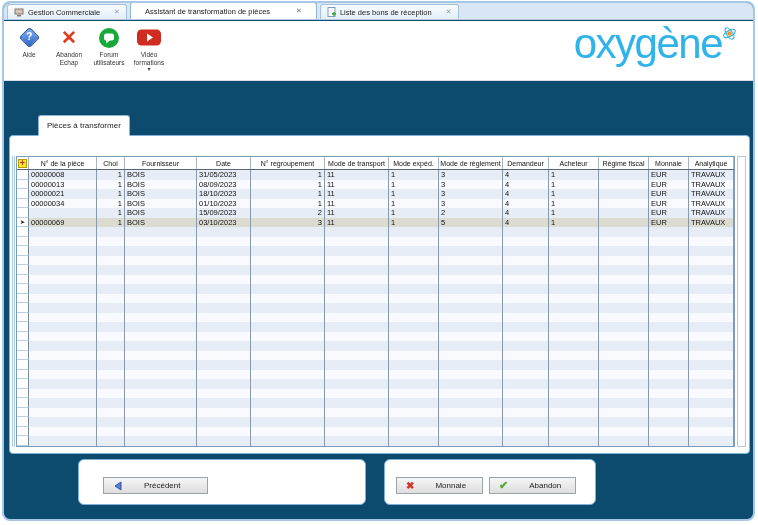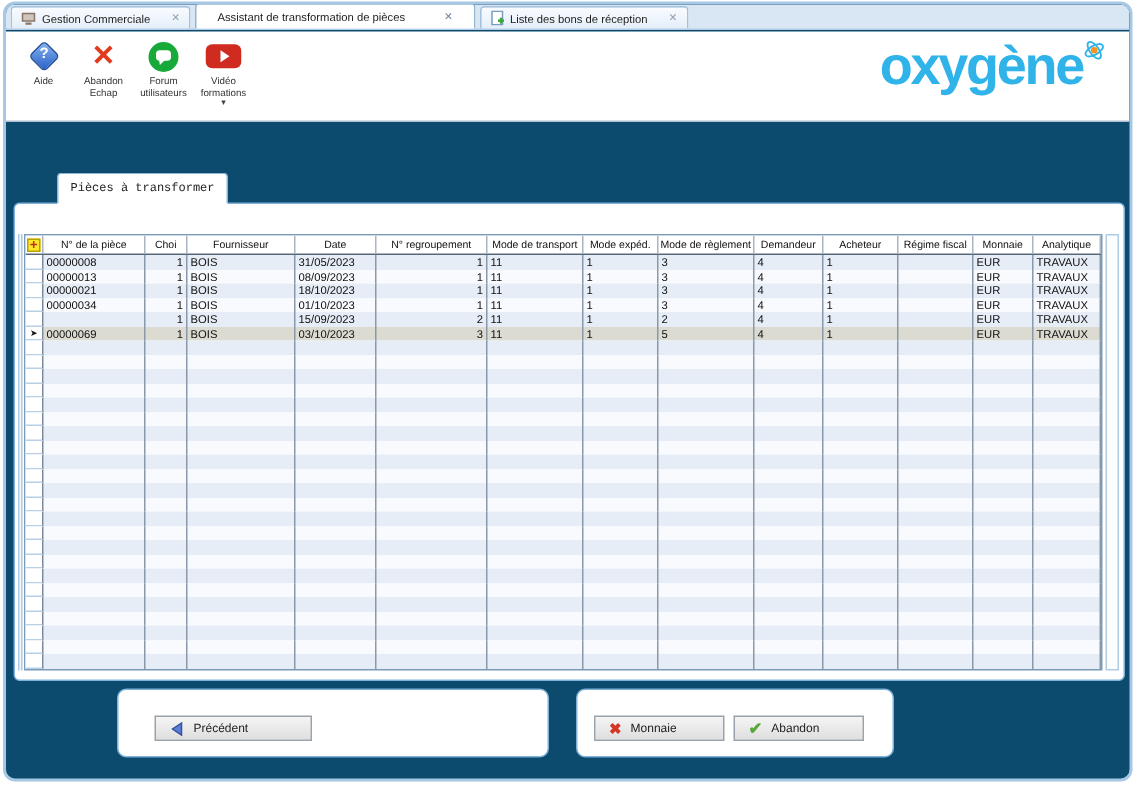--- a/index.html
+++ b/index.html
@@ -25,26 +25,26 @@
   .tbtn .ic { height:23px; display:flex; align-items:center; justify-content:center; margin-bottom:2px; }
   .diamond { width:15px; height:15px; transform:rotate(45deg); border-radius:3px;
              background:linear-gradient(135deg,#85b4f0,#2a5fc8); border:1px solid #24509c;
              display:flex; align-items:center; justify-content:center; }
   .diamond span { transform:rotate(-45deg); color:#fff; font-weight:bold; font-size:10px; }
   .bigx { color:#e23a1c; font-size:19px; font-weight:900; line-height:19px; }
   .chev { font-size:6px; color:#444; line-height:4px; }
 
   
   .logo { position:absolute; right:16px; top:26px; display:flex; align-items:flex-start; }
-  .logo .word { font-size:36px; color:#2fb3e8; letter-spacing:-1.5px; line-height:30px; font-weight:700; }
+  .logo .word { font-size:42px; color:#2fb3e8; letter-spacing:-1.5px; line-height:30px; font-weight:400; }
 
   
   .inner-tab { position:absolute; left:34px; top:112px; height:21px; padding:0 8px; z-index:3;
                background:#fff; border:1px solid #8fb4d4; border-bottom:1px solid #fff;
-               border-radius:3px 3px 0 0; font-size:8px; color:#222; display:flex; align-items:center;font-family:Liberation Mono, monospace; }
+               border-radius:3px 3px 0 0; font-size:8px; color:#222; display:flex; align-items:center; }
   .panel { position:absolute; left:5px; top:132px; width:741px; height:319px;
            border:1px solid #7fb2d9; border-radius:4px; background:#fff; }
   .bevel-strip { position:absolute; left:8px; top:153px; width:3px; height:291px;
                  border-left:1px solid #b0cce4; border-right:1px solid #b0cce4; background:#f4f9fd; }
   .vscroll { position:absolute; left:733px; top:153px; width:9px; height:291px;
              border:1px solid #b0cce4; background:#fbfdff; }
 
   
   .grid { position:absolute; left:12px; top:153px; width:719px; height:291px;
           border:1px solid #7a9cb8; background:#fff; overflow:hidden; }
@@ -56,21 +56,21 @@
   .grow { display:flex; height:9.5px; }
   .cell { font-size:7.5px; line-height:9px; padding:0 2px; color:#111;
           border-right:1px solid #8a99a9; white-space:nowrap; overflow:hidden; flex:none; }
   .marker-cell { background:#fff; border-right:1px solid #7a8a9a; border-bottom:1px solid #b8cfe6;
                  display:flex; align-items:center; justify-content:center; font-size:6px; color:#111; flex:none; }
 
   
   .group { position:absolute; height:46px; border:1px solid #7fb2d9; border-radius:6px; background:#fff; }
   .g1 { left:74px; top:456px; width:288px; }
   .g2 { left:380px; top:456px; width:212px; }
-  .fbtn { position:absolute; height:17px; display:flex; align-items:center; gap:6px; padding-left:9px;
+  .fbtn { position:absolute; height:17px; display:flex; align-items:center; gap:21px; padding-left:9px;
           background:linear-gradient(#f5f5f5,#dedede); border:1px solid #9aa2ac; font-size:8px; color:#222; }
   .fbtn.disabled { background:linear-gradient(#dcdcdf,#ccccd0); color:#8f8f96; border-color:#a8a8b2; }
   .fbtn .fx { color:#d63426; font-weight:bold; font-size:10px; }
   .fbtn .fv { color:#56a838; font-weight:bold; font-size:11px; }
 </style>
 </head>
 <body>
 
 <div class="window">
 

